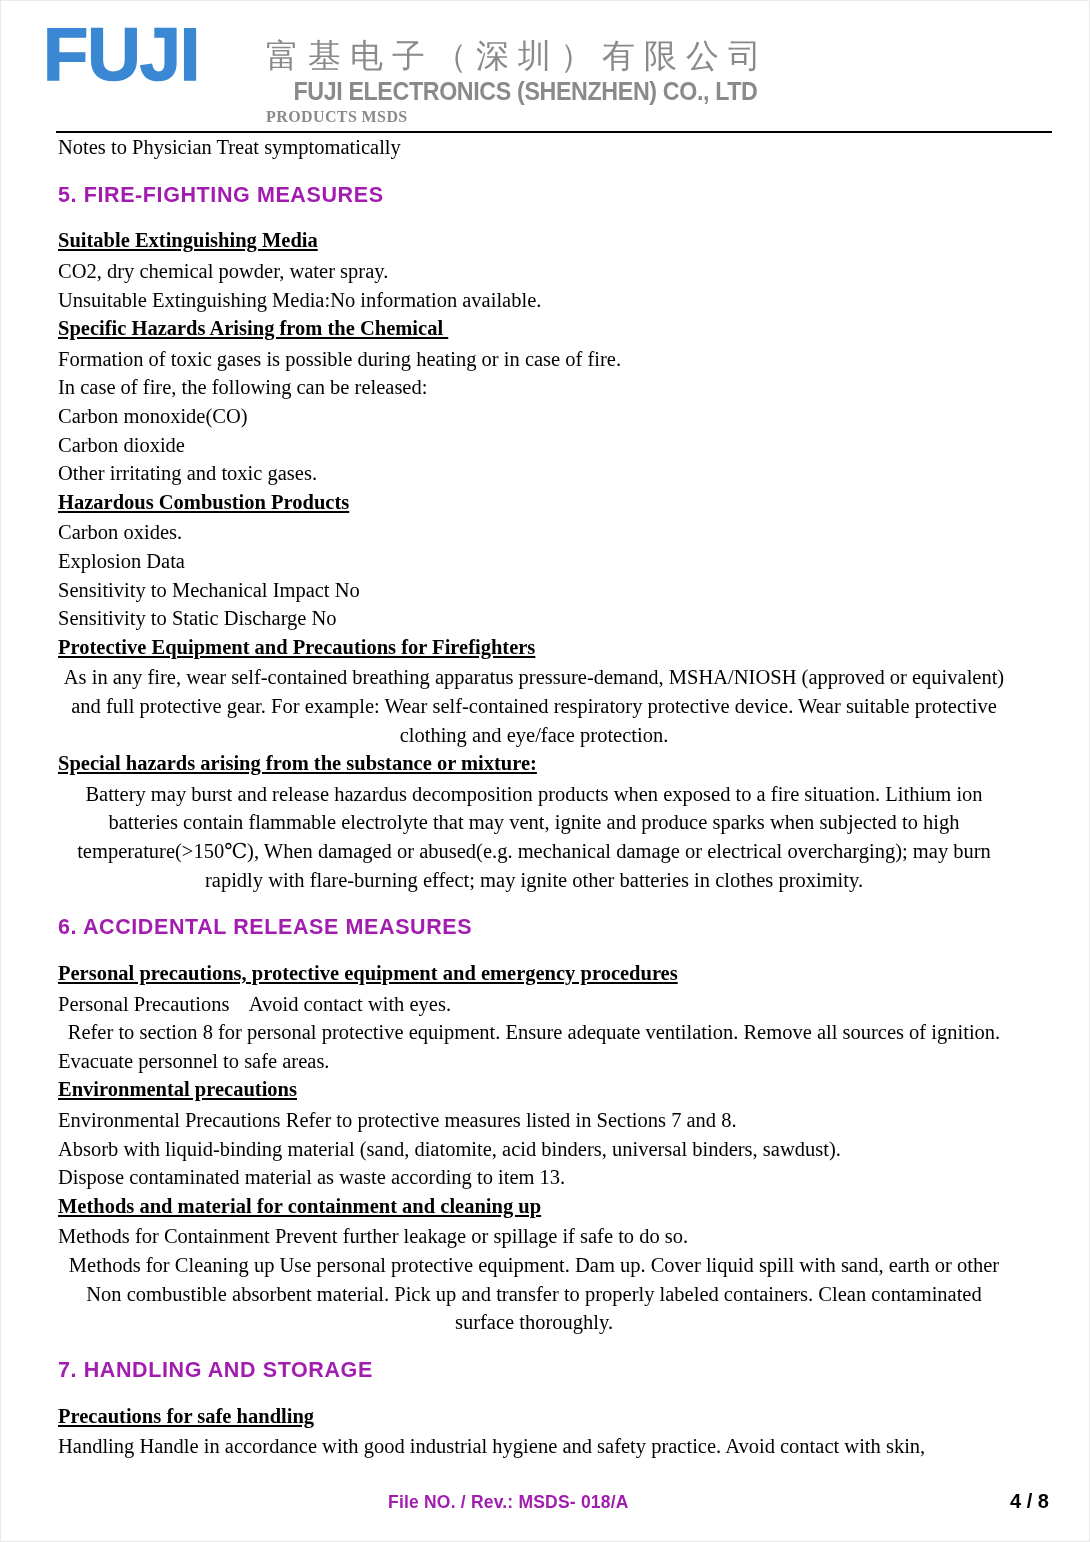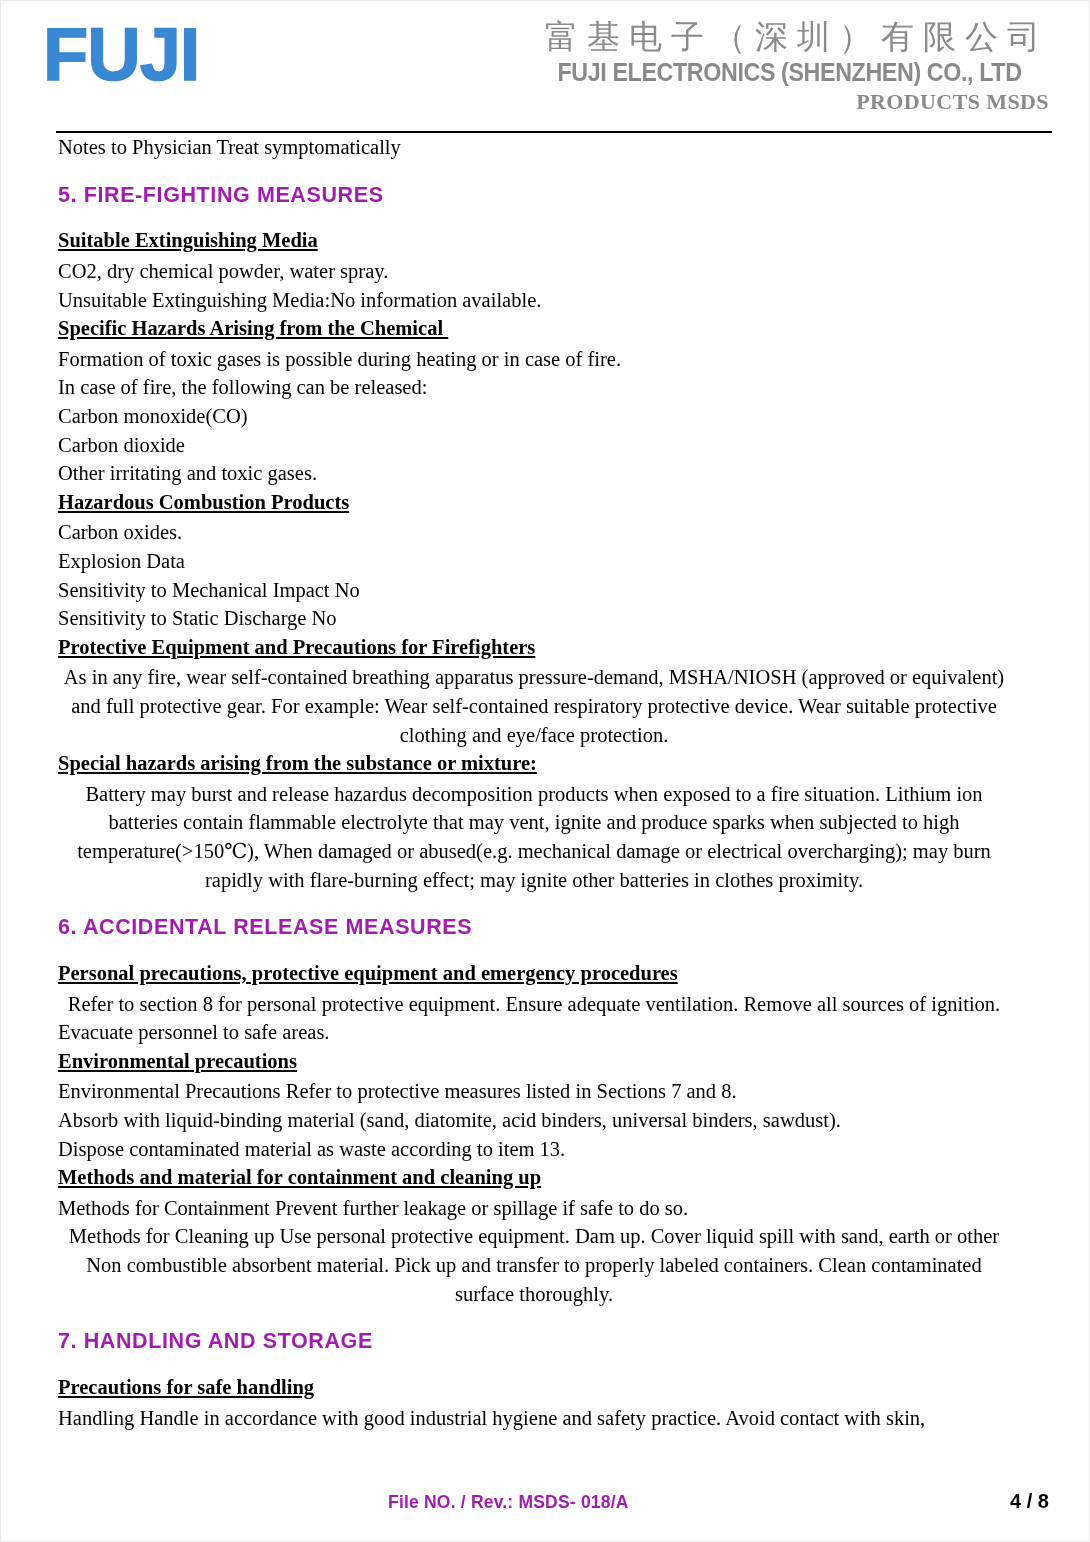--- a/index.html
+++ b/index.html
@@ -41,23 +41,24 @@
     font-family: "Liberation Sans", "DejaVu Sans", sans-serif;
     font-weight: 700;
     font-size: 74px;
     line-height: 0.92;
     letter-spacing: -1px;
     color: #3a87d4;
     -webkit-text-stroke: 1.5px #3a87d4;
   }
   .header-titles {
     flex: 1 1 auto;
-    text-align: right;
+    text-align: left;
     padding-left: 8px;
     padding-top: 2px;
+    margin-top: 19px;
   }
   .cn-name {
     font-family: "Liberation Sans", "DejaVu Sans", sans-serif;
     font-size: 33px;
     font-weight: 400;
     letter-spacing: 9px;
     color: #8a8a8a;
     line-height: 1.22;
     white-space: nowrap;
   }
@@ -67,21 +68,21 @@
     font-weight: 700;
     color: #8a8a8a;
     letter-spacing: -0.4px;
     line-height: 1.22;
     transform: scaleX(0.93);
     transform-origin: center;
     white-space: nowrap;
   }
   .products-msds {
     font-family: "Liberation Serif", "DejaVu Serif", serif;
-    font-size: 22px;
+    font-size: 16px;
     font-weight: 700;
     color: #8a8a8a;
     letter-spacing: 0.4px;
     line-height: 1.18;
     margin-top: 1px;
   }
   .header-rule {
     position: absolute;
     left: 55px;
     right: 37px;
@@ -209,20 +210,21 @@
     <div class="sub-head-wrap">
       <span class="sub-head">Special hazards arising from the substance or mixture:</span>
     </div>
     <div class="para">Battery may burst and release hazardus decomposition products when exposed to a fire situation. Lithium ion batteries contain flammable electrolyte that may vent, ignite and produce sparks when subjected to high temperature(&gt;150℃), When damaged or abused(e.g. mechanical damage or electrical overcharging); may burn rapidly with flare-burning effect; may ignite other batteries in clothes proximity.</div>
 
     <div class="section-head">6. ACCIDENTAL RELEASE MEASURES</div>
 
     <div class="sub-head-wrap">
       <span class="sub-head">Personal precautions, protective equipment and emergency procedures</span>
     </div>
+    <div class="line">Personal Precautions    Avoid contact with eyes.</div>
     <div class="para">Refer to section 8 for personal protective equipment. Ensure adequate ventilation. Remove all sources of ignition.</div>
     <div class="line">Evacuate personnel to safe areas.</div>
 
     <div class="sub-head-wrap">
       <span class="sub-head">Environmental precautions</span>
     </div>
     <div class="line">Environmental Precautions Refer to protective measures listed in Sections 7 and 8.</div>
     <div class="line">Absorb with liquid-binding material (sand, diatomite, acid binders, universal binders, sawdust).</div>
     <div class="line">Dispose contaminated material as waste according to item 13.</div>
 

